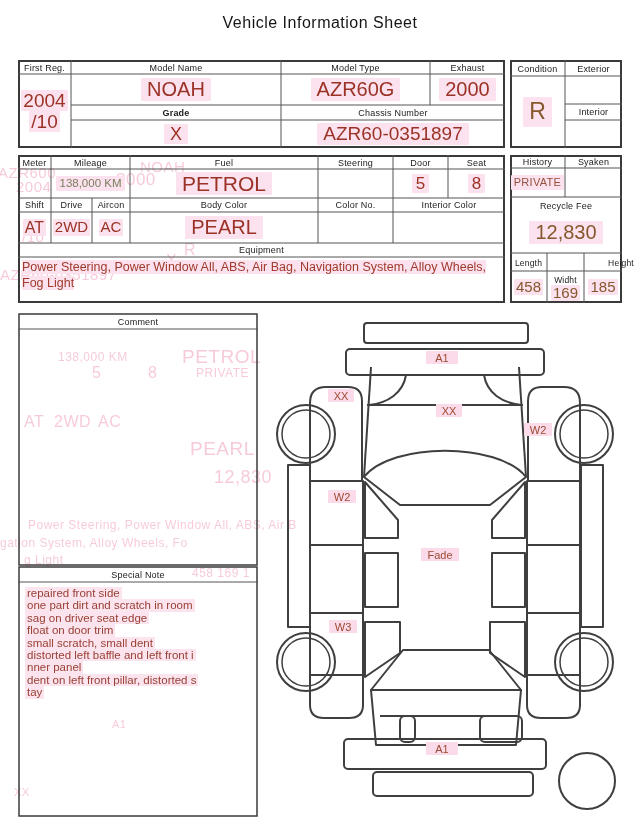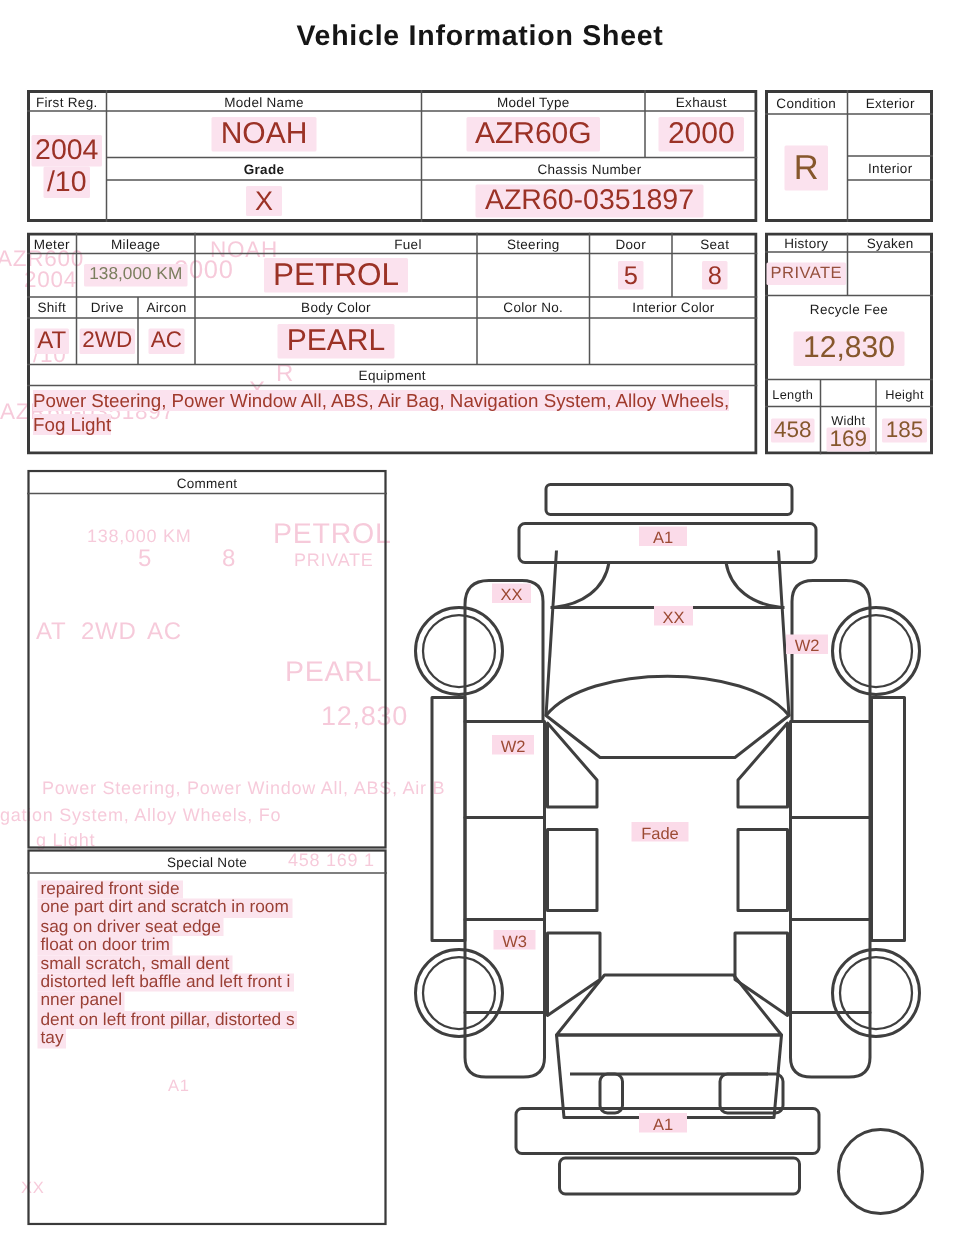--- a/index.html
+++ b/index.html
@@ -7,21 +7,21 @@
   #page{position:relative;width:640px;height:835px;background:#ffffff;overflow:hidden;}
   .abs{position:absolute;}
   .cell{position:absolute;display:flex;align-items:center;justify-content:center;text-align:center;}
   .lbl{font-size:9px;color:#1b1b1b;letter-spacing:.2px;}
   .hl{background:#fbe2ee;padding:0 6px;line-height:1.12;border-radius:1px;white-space:nowrap;}
   .c-red{color:#9b3226;}
   .c-brown{color:#86572c;}
   .c-olive{color:#7b7e5e;}
   .c-priv{color:#95503c;}
   #title{position:absolute;left:0;top:14px;width:640px;text-align:center;
-         font-size:19px;color:#161616;font-weight:700;letter-spacing:.5px;}
+         font-size:16px;color:#161616;font-weight:400;letter-spacing:.5px;}
   .grid{position:absolute;left:0;top:0;}
   .ghost{position:absolute;color:#f5bed2;opacity:.8;white-space:nowrap;z-index:0;letter-spacing:.5px;}
   .panel{position:absolute;z-index:1;}
   .equip{position:absolute;left:4px;top:104px;width:478px;font-size:12.5px;line-height:16px;
          color:#a03a2c;text-align:left;}
   .equip .hl-inline{background:#fbe2ee;}
   .notes{position:absolute;left:7px;top:21px;width:226px;}
   .note-line{font-size:11.5px;line-height:12.4px;color:#9a4035;background:#fbe4ee;
              width:fit-content;padding:0 2px;}
   svg text{font-family:"Liberation Sans",sans-serif;}
@@ -114,21 +114,21 @@
       <path d="M0,14 H487 M0,43 H487 M0,57 H487 M0,88 H487 M0,102 H487" stroke="#555" stroke-width="1" fill="none"></path>
       <path d="M33,0 V43 M112,0 V43 M300,0 V43 M375,0 V43 M430,0 V43" stroke="#555" stroke-width="1" fill="none"></path>
       <path d="M33,43 V88 M74,43 V88 M112,43 V88 M300,43 V88 M375,43 V88" stroke="#555" stroke-width="1" fill="none"></path>
     </svg>
     <div class="cell lbl" style="left:0;top:1px;width:33px;height:13px;">Meter</div>
     <div class="cell" style="left:0;top:14px;width:33px;height:29px;"></div>
     <div class="cell lbl" style="left:33px;top:1px;width:79px;height:13px;">Mileage</div>
     <div class="cell c-olive" style="left:33px;top:14px;width:79px;height:29px;font-size:11.5px;">
         <span class="hl" style="padding:1px 3px;">138,000 KM</span>
       </div>
-    <div class="cell lbl" style="left:112px;top:1px;width:188px;height:13px;padding-left:48px;">Fuel</div>
+    <div class="cell lbl" style="left:112px;top:1px;width:188px;height:13px;">Fuel</div>
     <div class="cell c-red" style="left:112px;top:14px;width:188px;height:29px;font-size:21px;">
         <span class="hl">PETROL</span>
       </div>
     <div class="cell lbl" style="left:300px;top:1px;width:75px;height:13px;">Steering</div>
     <div class="cell" style="left:300px;top:14px;width:75px;height:29px;"></div>
     <div class="cell lbl" style="left:375px;top:1px;width:55px;height:13px;">Door</div>
     <div class="cell c-red" style="left:375px;top:14px;width:55px;height:29px;font-size:17px;">
         <span class="hl" style="padding:0 4px;">5</span>
       </div>
     <div class="cell lbl" style="left:430px;top:1px;width:57px;height:13px;">Seat</div>
@@ -169,21 +169,21 @@
         <span class="hl" style="padding:1px 3px;">PRIVATE</span>
       </div>
     <div class="cell lbl" style="left:55px;top:1px;width:57px;height:12px;">Syaken</div>
     <div class="cell" style="left:55px;top:13px;width:57px;height:29px;"></div>
     <div class="cell lbl" style="left:0;top:44px;width:112px;height:13px;">Recycle Fee</div>
     <div class="cell c-brown" style="left:0;top:57px;width:112px;height:41px;font-size:20px;">
         <span class="hl">12,830</span>
       </div>
     <div class="cell lbl" style="left:0;top:100px;width:37px;height:15px;font-size:8.5px;">Length</div>
     <div class="cell lbl" style="left:37px;top:100px;width:37px;height:15px;font-size:8.5px;margin-top:17px;">Widht</div>
-    <div class="cell lbl" style="left:74px;top:100px;width:38px;height:15px;font-size:8.5px;">Height</div>
+    <div class="cell lbl" style="left:74px;top:100px;width:38px;height:15px;font-size:8.5px;padding-left:18px;">Height</div>
     <div class="cell c-brown" style="left:0;top:116px;width:37px;height:32px;font-size:15px;">
         <span class="hl" style="padding:0 2px;">458</span>
       </div>
     <div class="cell c-brown" style="left:37px;top:116px;width:37px;height:44px;font-size:15px;">
         <span class="hl" style="padding:0 2px;">169</span>
       </div>
     <div class="cell c-brown" style="left:74px;top:116px;width:38px;height:32px;font-size:15px;">
         <span class="hl" style="padding:0 2px;">185</span>
       </div>
   </div>

